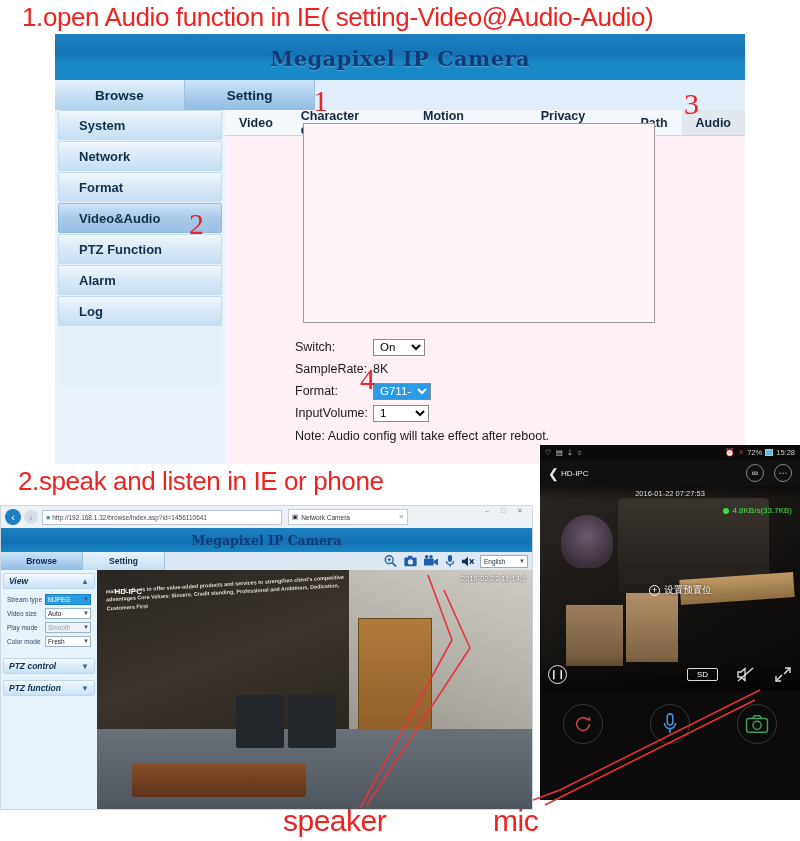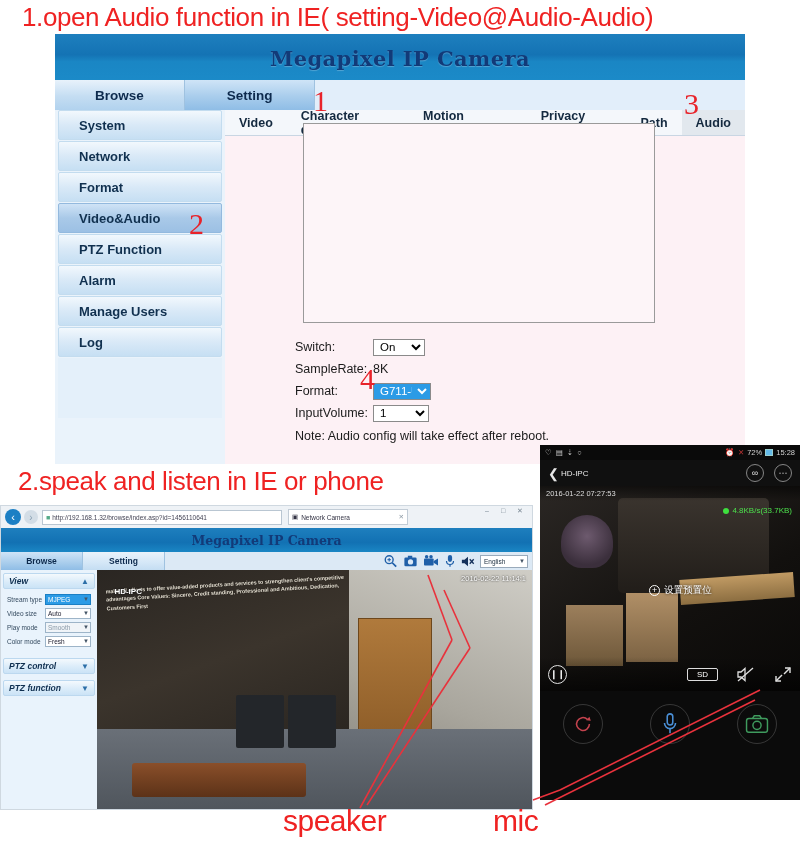--- a/index.html
+++ b/index.html
@@ -217,21 +217,21 @@
     background:radial-gradient(circle at 50% 40%,#6d5a6e 0%,#3b2f3c 70%); border-radius:50% 50% 40% 40%; }
   .pv-box1 { position:absolute; left:10%; bottom:12%; width:22%; height:30%;
     background:linear-gradient(180deg,#9c7f5c 0%,#6d5739 100%); }
   .pv-box2 { position:absolute; left:33%; bottom:14%; width:20%; height:34%;
     background:linear-gradient(180deg,#b08f66 0%,#7b6243 100%); }
   .pv-shelf { position:absolute; right:2%; top:44%; width:44%; height:12%;
     background:linear-gradient(180deg,#c09a63 0%,#8c6e41 100%); transform:rotate(-4deg); }
   .pv-overlay-top {
     position:absolute; left:0; top:0; width:100%; padding:3px 6px;
     color:#dcdcdc; font-size:7.5px; background:linear-gradient(180deg,rgba(0,0,0,.55),rgba(0,0,0,0));
-    text-align:left;
+    text-align:center;
   }
   .pv-rate {
     position:absolute; right:8px; top:20px; color:#4ce04c; font-size:8px;
     display:flex; align-items:center; gap:3px;
   }
   .pv-dot { width:6px; height:6px; border-radius:50%; background:#3ee03e; }
   .pv-preset {
     position:absolute; left:42%; top:48%; display:flex; align-items:center; gap:4px;
     color:#fff; font-size:9.5px; text-shadow:0 0 3px #000;
   }
@@ -280,21 +280,20 @@
   </div>
 
   <div class="body-row">
     <div class="sidebar">
       <div class="side-item">System</div>
       <div class="side-item">Network</div>
       <div class="side-item">Format</div>
       <div class="side-item active">Video&amp;Audio</div>
       <div class="side-item">PTZ Function</div>
       <div class="side-item">Alarm</div>
-      <div class="side-item">Manage Users</div>
       <div class="side-item">Log</div>
       <div class="side-rest"></div>
     </div>
 
     <div class="content">
       <div class="tabs">
         <div class="tab">Video</div>
         <div class="tab">Character display</div>
         <div class="tab">Motion detection</div>
         <div class="tab">Privacy mask</div>

